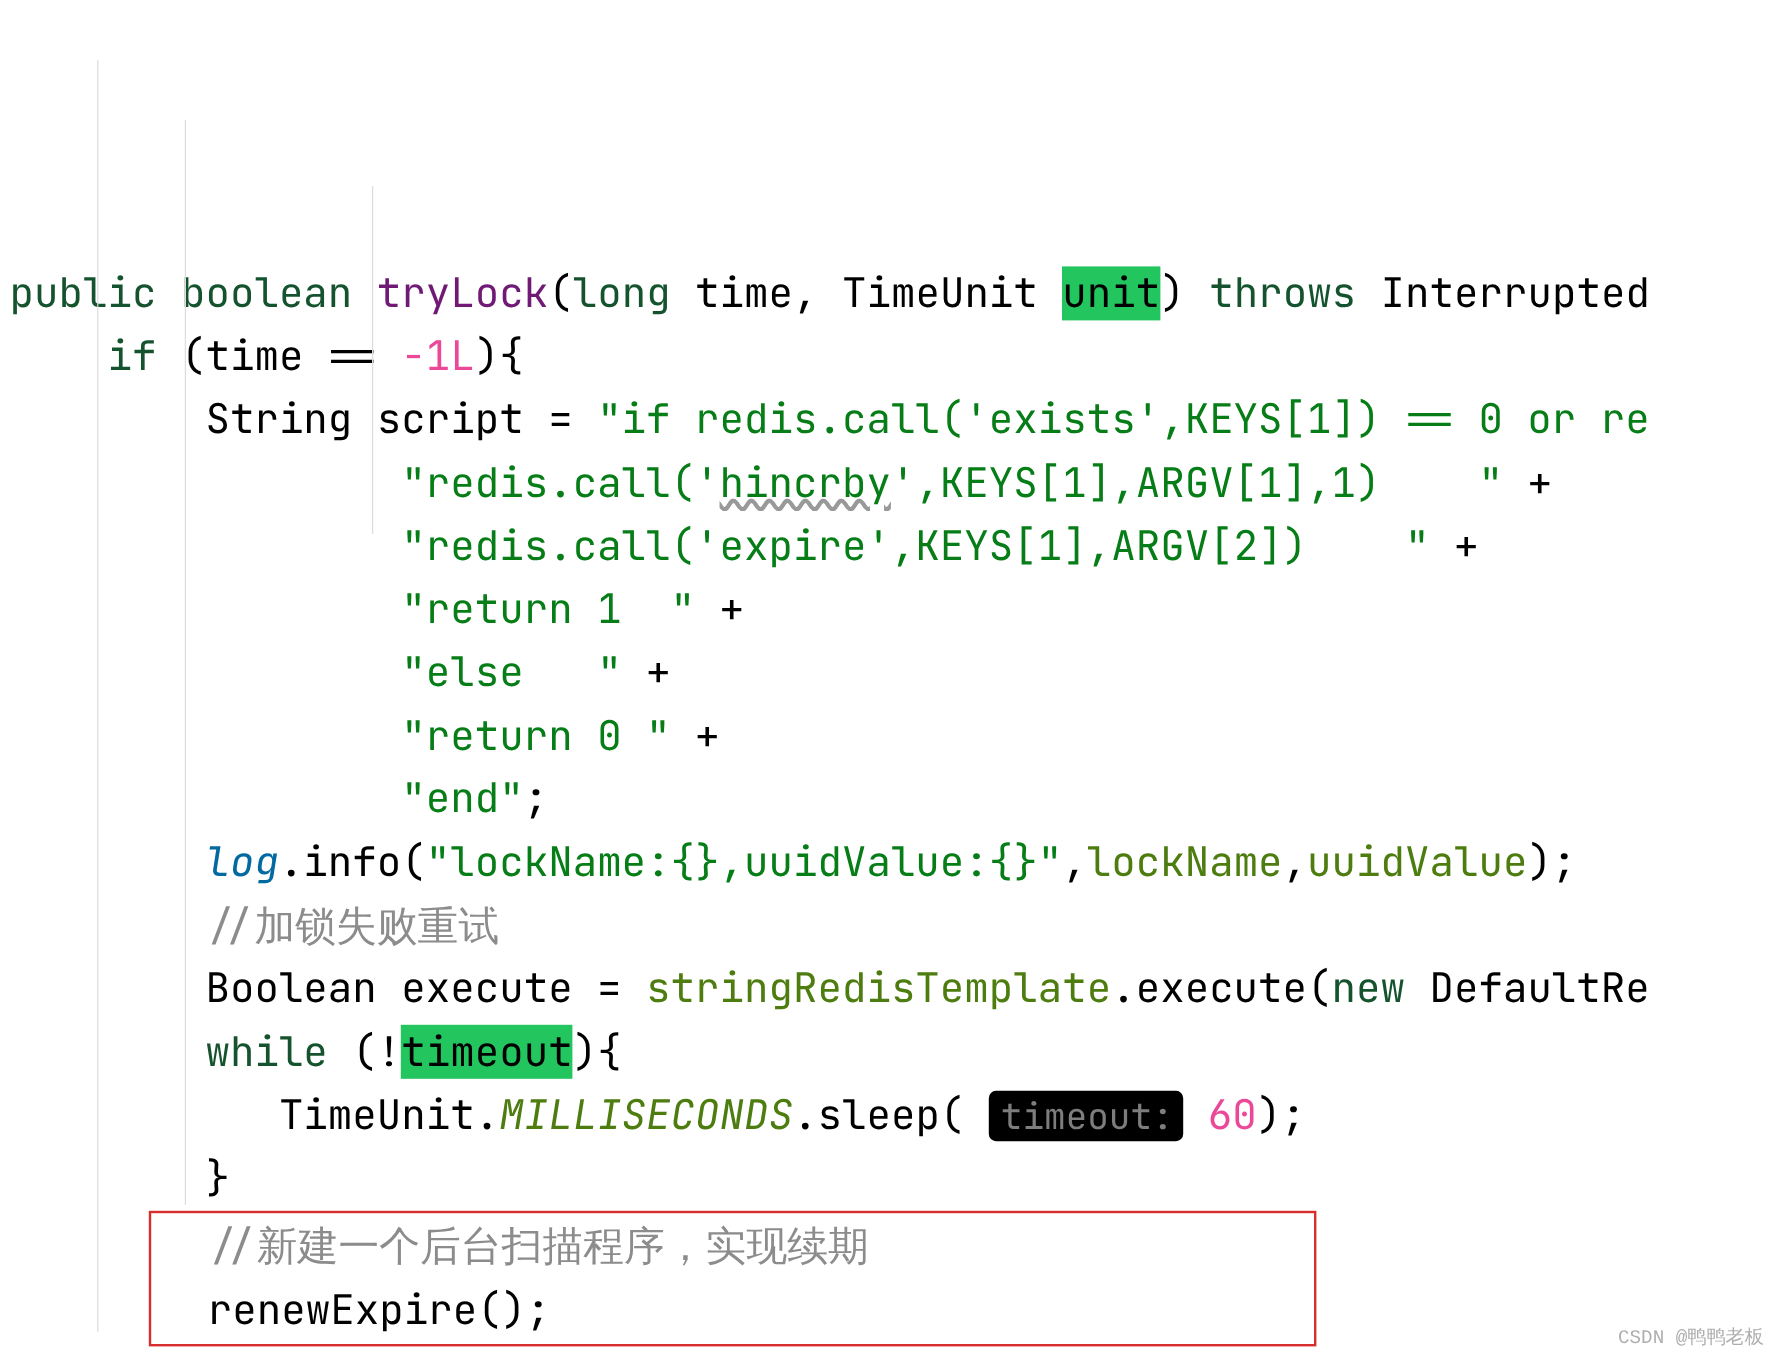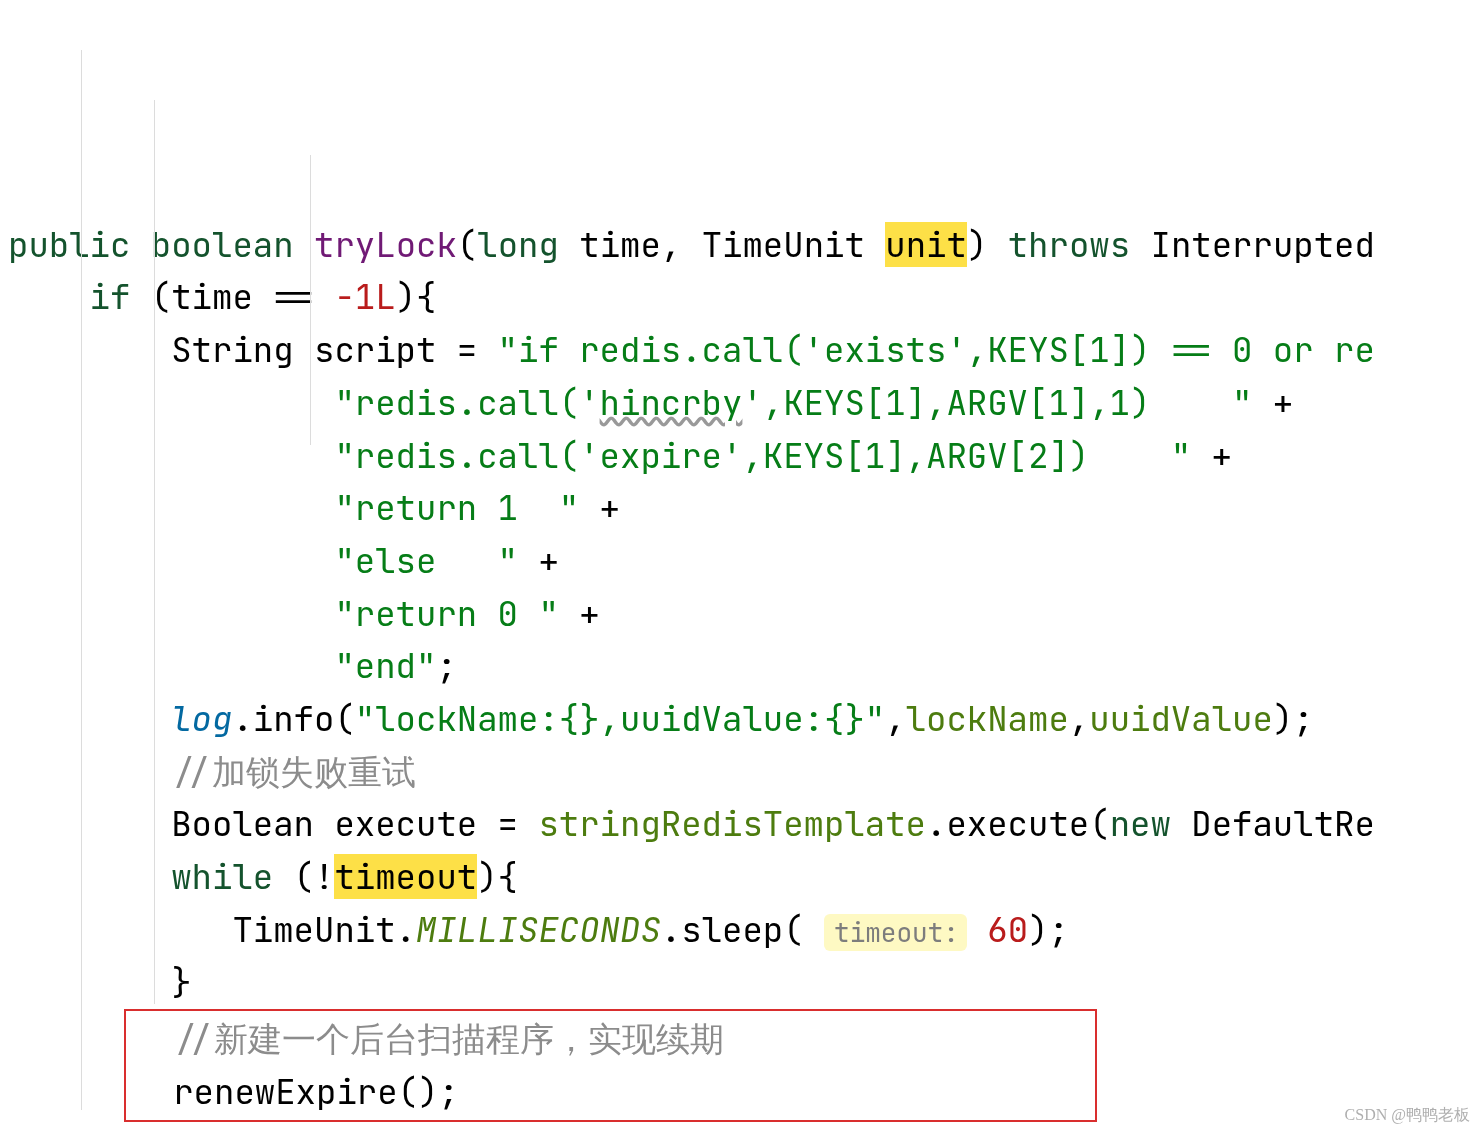--- a/index.html
+++ b/index.html
@@ -11,32 +11,32 @@
     padding:8px 0 0 8px;
     width:1476px; height:1132px;
     box-sizing:border-box;
     overflow:hidden;
     position:relative;
   }
   .kw{color:#14532d;}
   .decl{color:#701a75;}      
   .member{color:#4d7c0f;}
   .str{color:#067d17;}
-  .num{color:#b91c1c;text-align:center;}
+  .num{color:#ec4899;text-align:center;}
   .cm{color:#8c8c8c;}
   .cm_it{}
   .it{font-style:italic;color:#0369a1;}
-  .hl{background:#fde047;}
-  .hint{background:#fef9c3;border-radius:6px;padding:1px 8px 1px 10px;color:#7d7d7d;font-style:normal;font-size:26px;}
+  .hl{background:#22c55e;}
+  .hint{background:#000000;border-radius:6px;padding:1px 8px 1px 10px;color:#7d7d7d;font-style:normal;font-size:30px;}
   .redbox{border:2px solid #d92e2e;display:inline-block;padding:0;margin-left:-6px;}
   .redbox-inner{padding:2px 4px 2px 6px;display:block;}
   .guide  {position:absolute;top:50px; left:81px;width:1px;height:1060px;background:#dcdcdc;}
   .guide2 {position:absolute;top:100px;left:154px;width:1px;height:904px;background:#dcdcdc;}
   .guide3 {position:absolute;top:155px;left:310px;width:1px;height:290px;background:#dcdcdc;}
-  .watermark{position:absolute;right:6px;bottom:4px;font-size:16px;color:rgba(120,120,120,0.6);font-family:Liberation Serif, serif;white-space:nowrap;text-align:right;}
+  .watermark{position:absolute;right:6px;bottom:4px;font-size:16px;color:rgba(120,120,120,0.6);font-family:Liberation Mono, monospace;white-space:nowrap;text-align:right;}
 </style>
 </head>
 <body>
 
 <div class="code">
 <div class="guide"></div>
 <div class="guide2"></div>
 <div class="guide3"></div>
 <span><span class="kw">public</span> <span class="kw">boolean</span> <span class="decl">tryLock</span><span>(</span><span class="kw">long</span><span> time, TimeUnit </span><span class="hl">unit</span><span>) </span><span class="kw">throws</span><span> Interrupted</span></span>
     <span><span class="kw">if</span><span> (time == </span><span class="num">-1L</span><span>){</span></span>

